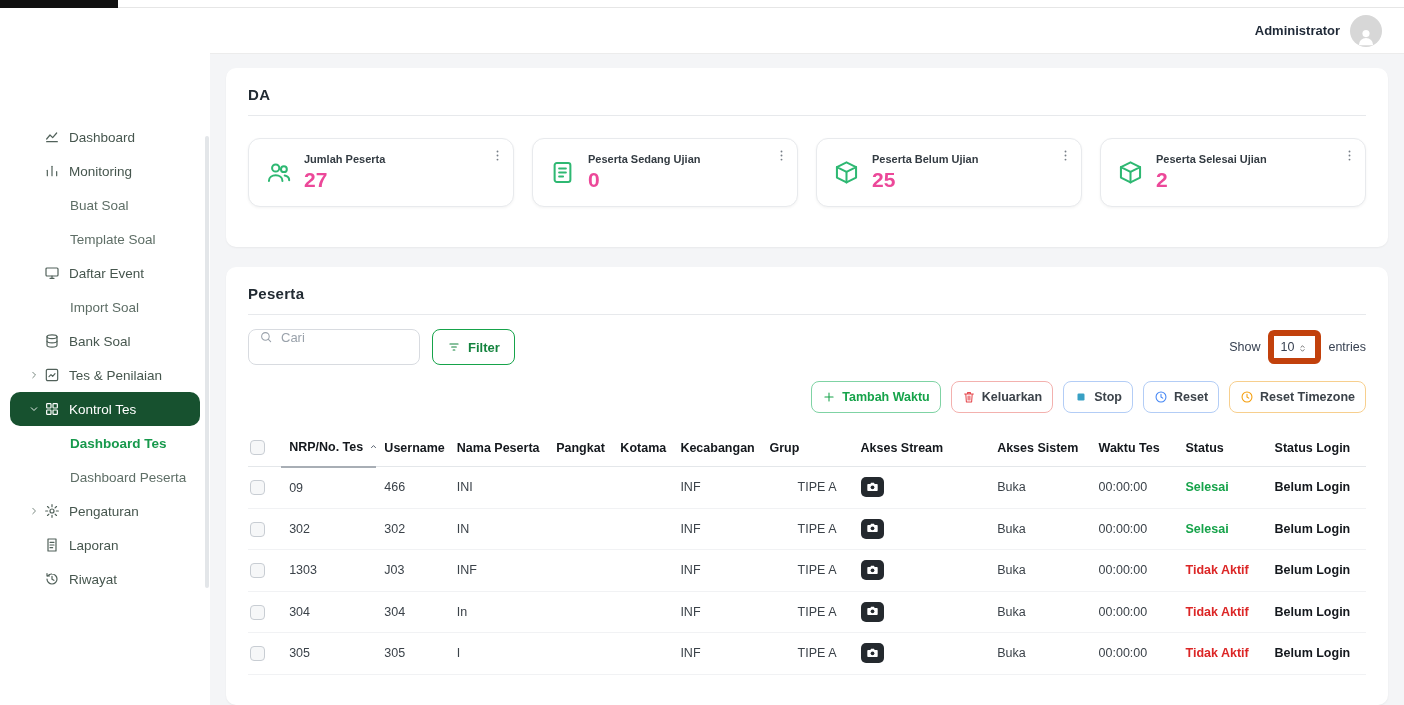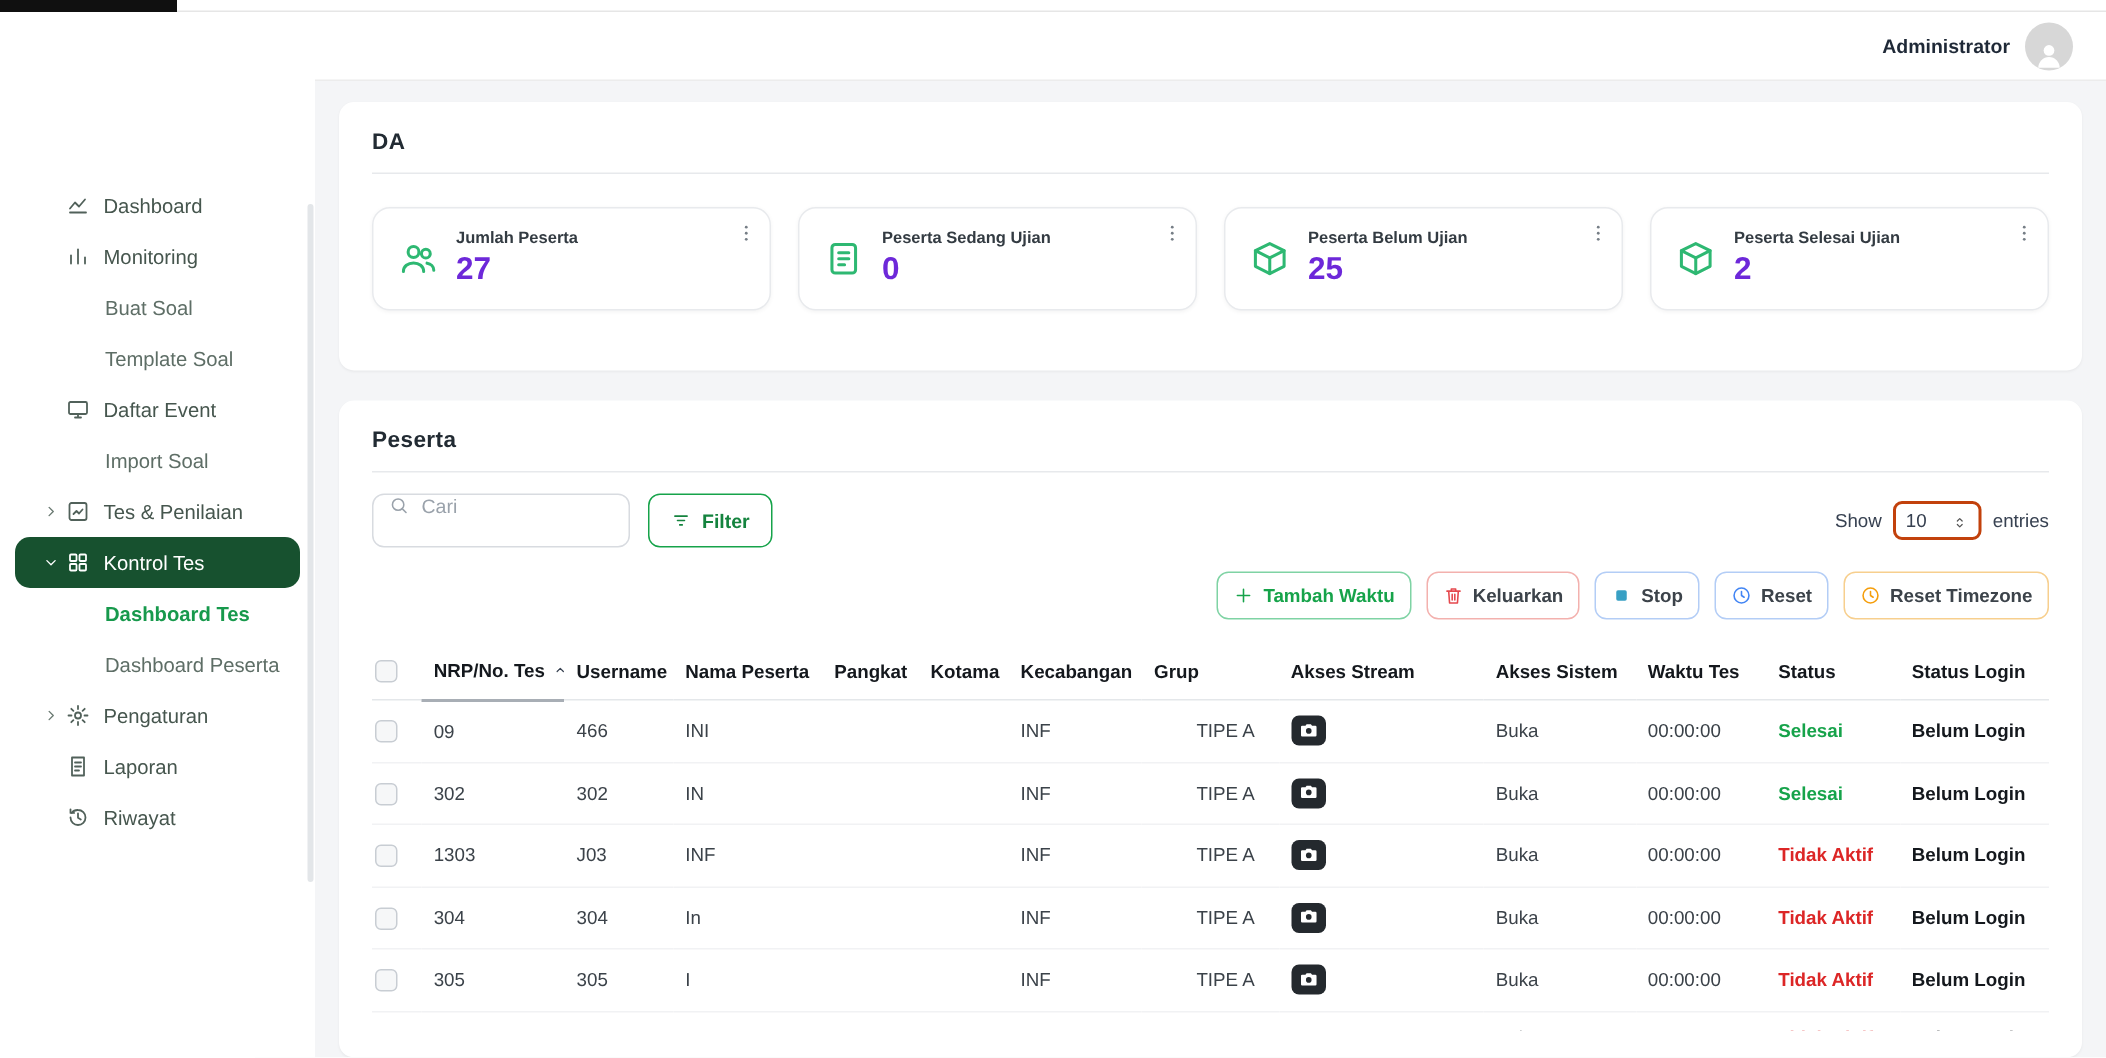--- a/index.html
+++ b/index.html
@@ -46,36 +46,36 @@
   .card hr{border:none;border-top:1px solid #e7e9ec;margin-top:12px}
 
   
   .da-card{padding-bottom:40px}
   .stat-row{display:flex;gap:18px;margin-top:22px}
   .stat-card{position:relative;flex:1;background:#fff;border:1px solid #e8eaed;border-radius:12px;
              padding:14px 16px;display:flex;align-items:center;gap:12px;box-shadow:0 1px 3px rgba(0,0,0,.05)}
   .stat-ic{color:#2eb872}
   .stat-ic svg{width:27px;height:27px}
   .stat-label{font-size:11px;font-weight:700;color:#333b42}
-  .stat-value{font-size:21px;font-weight:700;color:#6d28d9;margin-top:3px}
+  .stat-value{font-size:21px;font-weight:700;color:#ec4899;margin-top:3px}
   .kebab{position:absolute;top:9px;right:8px;color:#767e86;cursor:pointer}
   .kebab svg{width:15px;height:15px}
 
   
   .peserta-card{flex:1;display:flex;flex-direction:column;overflow:hidden}
   .controls-row{display:flex;align-items:center;gap:12px;margin-top:14px}
   .search-box{display:flex;align-items:flex-start;gap:8px;width:172px;height:36px;border:1px solid #d8dbe0;border-radius:8px;background:#fff;padding:0 10px;color:#9aa2ab}
   .search-box svg{width:14px;height:14px}
   .search-box input{border:none;outline:none;flex:1;min-width:0;font-size:13px;color:#374151;font-family:"Liberation Sans",sans-serif}
   .search-box input::placeholder{color:#9aa2ab}
   .filter-btn{display:inline-flex;align-items:center;gap:7px;height:36px;padding:0 14px;background:#fff;
               border:1.5px solid #16a34a;border-radius:8px;color:#14833e;font-size:13px;font-weight:700;cursor:pointer;font-family:inherit}
   .filter-btn svg{width:14px;height:14px}
   .show-entries{margin-left:auto;display:flex;align-items:center;gap:7px;font-size:12.5px;color:#374151}
-  .select-box{display:inline-flex;align-items:flex-end;gap:17px;border:2px solid #c2410c;border-radius:6px;padding:4px 7px;cursor:pointer;background:#fff}
+  .select-box{display:inline-flex;align-items:flex-end;gap:3px;border:6px solid #c2410c;border-radius:6px;padding:4px 7px;cursor:pointer;background:#fff}
   .select-box svg{width:11px;height:11px;color:#555}
 
   .actions-row{display:flex;justify-content:flex-end;gap:10px;margin-top:16px}
   .action-btn{display:inline-flex;align-items:center;gap:6px;height:32px;padding:0 10px;background:#fff;border-radius:8px;
               font-size:12.5px;font-weight:600;color:#3c434a;border:1px solid #ccc;cursor:pointer;font-family:inherit}
   .act-ic svg{width:14px;height:14px}
   .action-btn.green{border-color:#7fd3a4;color:#16a34a}
   .action-btn.green [data-name="plus-icon"]{color:#16a34a}
   .action-btn.red{border-color:#f3b1ae}
   .action-btn.red [data-name="trash-icon"]{color:#e5484d}
@@ -143,20 +143,31 @@
           <span class="icon sbic" data-name="monitor-icon">
             <svg class="ic" viewBox="0 0 24 24">
               <rect x="3" y="4.5" width="18" height="12" rx="1.5"></rect>
               <path d="M9 20h6M12 16.5V20"></path>
             </svg>
           </span>
           <span class="sb-label" data-name="sidebar-item-label">Daftar Event</span>
         </div>
         <div class="sb-item sub" data-name="sidebar-item-import-soal">
           <span class="sb-label" data-name="sidebar-item-label">Import Soal</span>
+        </div>
+        <div class="sb-item" data-name="sidebar-item-bank-soal">
+          <span class="chev-spacer" data-name="chevron-spacer"></span>
+          <span class="icon sbic" data-name="database-icon">
+            <svg class="ic" viewBox="0 0 24 24">
+              <ellipse cx="12" cy="5.5" rx="7.5" ry="2.8"></ellipse>
+              <path d="M4.5 5.5v13c0 1.5 3.4 2.8 7.5 2.8s7.5-1.3 7.5-2.8v-13"></path>
+              <path d="M4.5 12c0 1.5 3.4 2.8 7.5 2.8s7.5-1.3 7.5-2.8"></path>
+            </svg>
+          </span>
+          <span class="sb-label" data-name="sidebar-item-label">Bank Soal</span>
         </div>
         <div class="sb-item" data-name="sidebar-item-tes-penilaian">
           <span class="icon chev" data-name="chevron-right-icon">
             <svg class="ic" viewBox="0 0 24 24">
               <path d="M9.5 6.5l5.5 5.5-5.5 5.5"></path>
             </svg>
           </span>
           <span class="icon sbic" data-name="chart-icon">
             <svg class="ic" viewBox="0 0 24 24">
               <rect x="3.5" y="3.5" width="17" height="17" rx="2"></rect>

